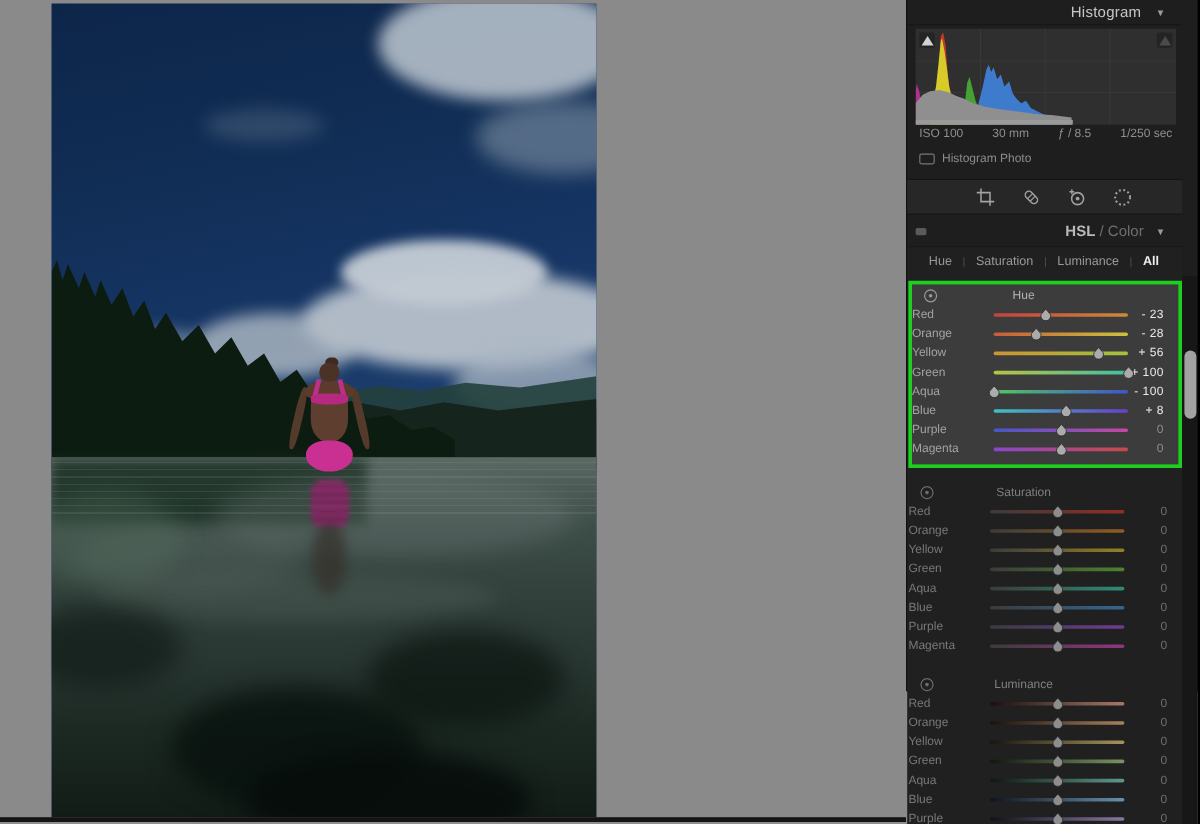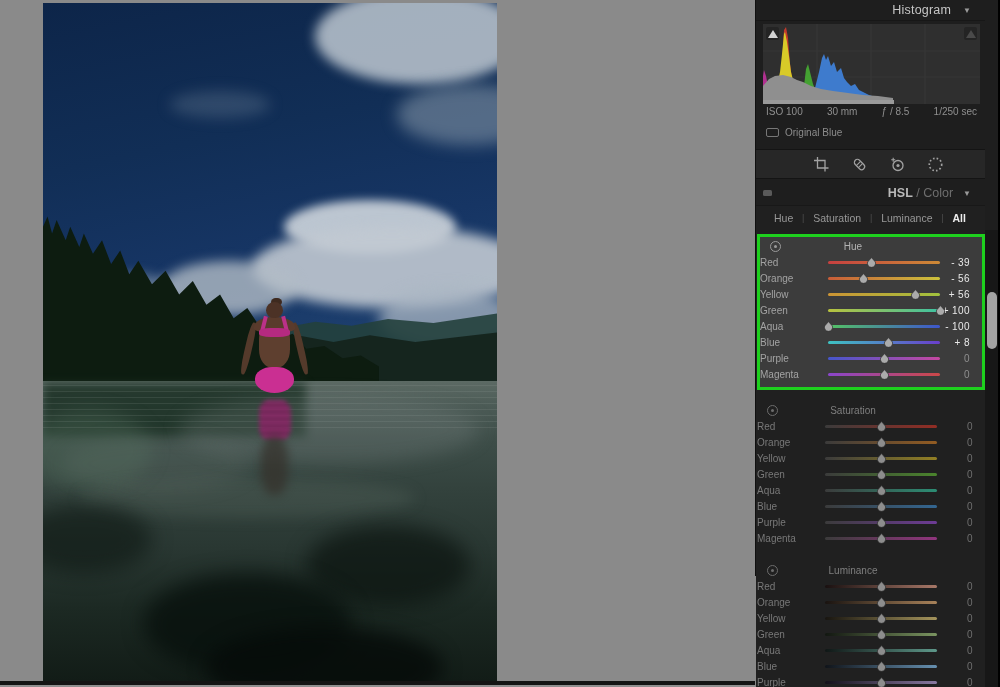--- a/index.html
+++ b/index.html
@@ -212,21 +212,21 @@
 
     <div class="hist-info">
       <span>ISO 100</span>
       <span>30 mm</span>
       <span>ƒ / 8.5</span>
       <span>1/250 sec</span>
     </div>
 
     <div class="orig-photo">
       <span class="cb"></span>
-      <span>Original Blue</span>
+      <span>Histogram Photo</span>
     </div>
 
     <div class="toolstrip">
       <span class="tool">
         <svg viewBox="0 0 17 17" fill="none" stroke="currentColor" stroke-width="1.3">
           <path d="M4.5 1 v11 h11"></path>
             <path d="M1 4.5 h11 v11"></path>
         </svg>
       </span>
       <span class="tool">
@@ -278,33 +278,33 @@
       <div class="hsl-row">
           <span class="row-label">Red</span>
           <span class="track-wrap">
             <span class="track" style="background: linear-gradient(90deg, rgb(198, 64, 64), rgb(205, 138, 54));"></span>
             <span class="thumb" style="left: 38.5%;">
               <svg viewBox="0 0 11 11">
                   <path d="M5.5 0.6 L9.4 5 A4.1 4.1 0 1 1 1.6 5 Z"></path>
                 </svg>
             </span>
           </span>
-          <span class="row-value">- 39</span>
+          <span class="row-value">- 23</span>
         </div>
           <div class="hsl-row">
           <span class="row-label">Orange</span>
           <span class="track-wrap">
             <span class="track" style="background: linear-gradient(90deg, rgb(200, 92, 56), rgb(204, 194, 60));"></span>
             <span class="thumb" style="left: 31.5%;">
               <svg viewBox="0 0 11 11">
                   <path d="M5.5 0.6 L9.4 5 A4.1 4.1 0 1 1 1.6 5 Z"></path>
                 </svg>
             </span>
           </span>
-          <span class="row-value">- 56</span>
+          <span class="row-value">- 28</span>
         </div>
           <div class="hsl-row">
           <span class="row-label">Yellow</span>
           <span class="track-wrap">
             <span class="track" style="background: linear-gradient(90deg, rgb(204, 148, 52), rgb(162, 194, 62));"></span>
             <span class="thumb" style="left: 78%;">
               <svg viewBox="0 0 11 11">
                   <path d="M5.5 0.6 L9.4 5 A4.1 4.1 0 1 1 1.6 5 Z"></path>
                 </svg>
             </span>

